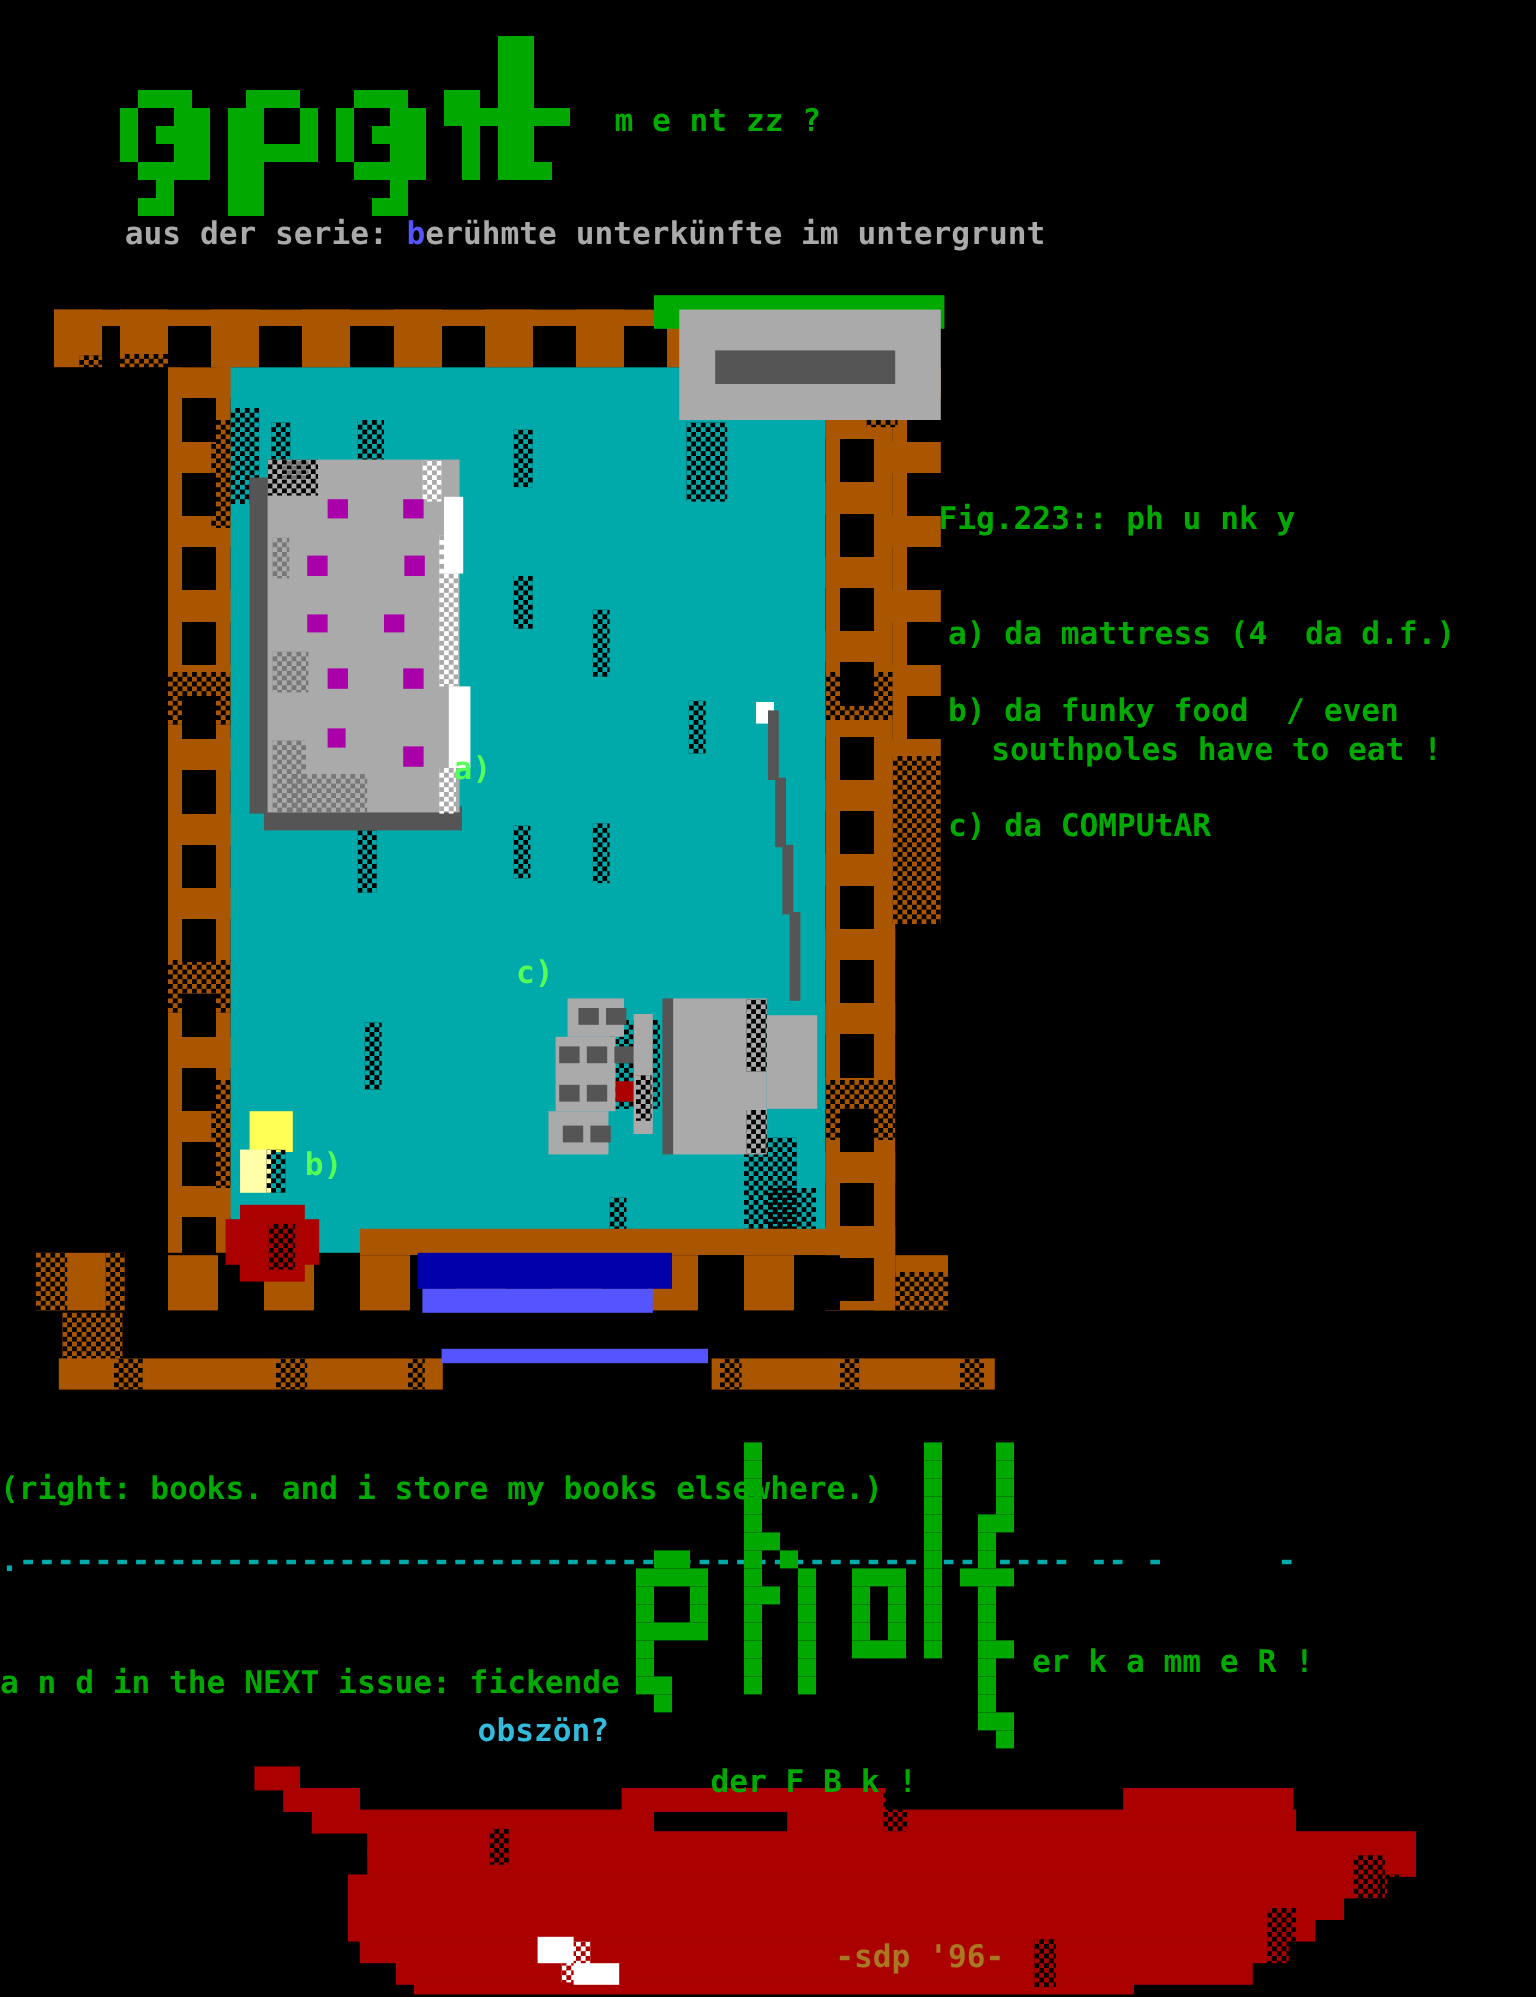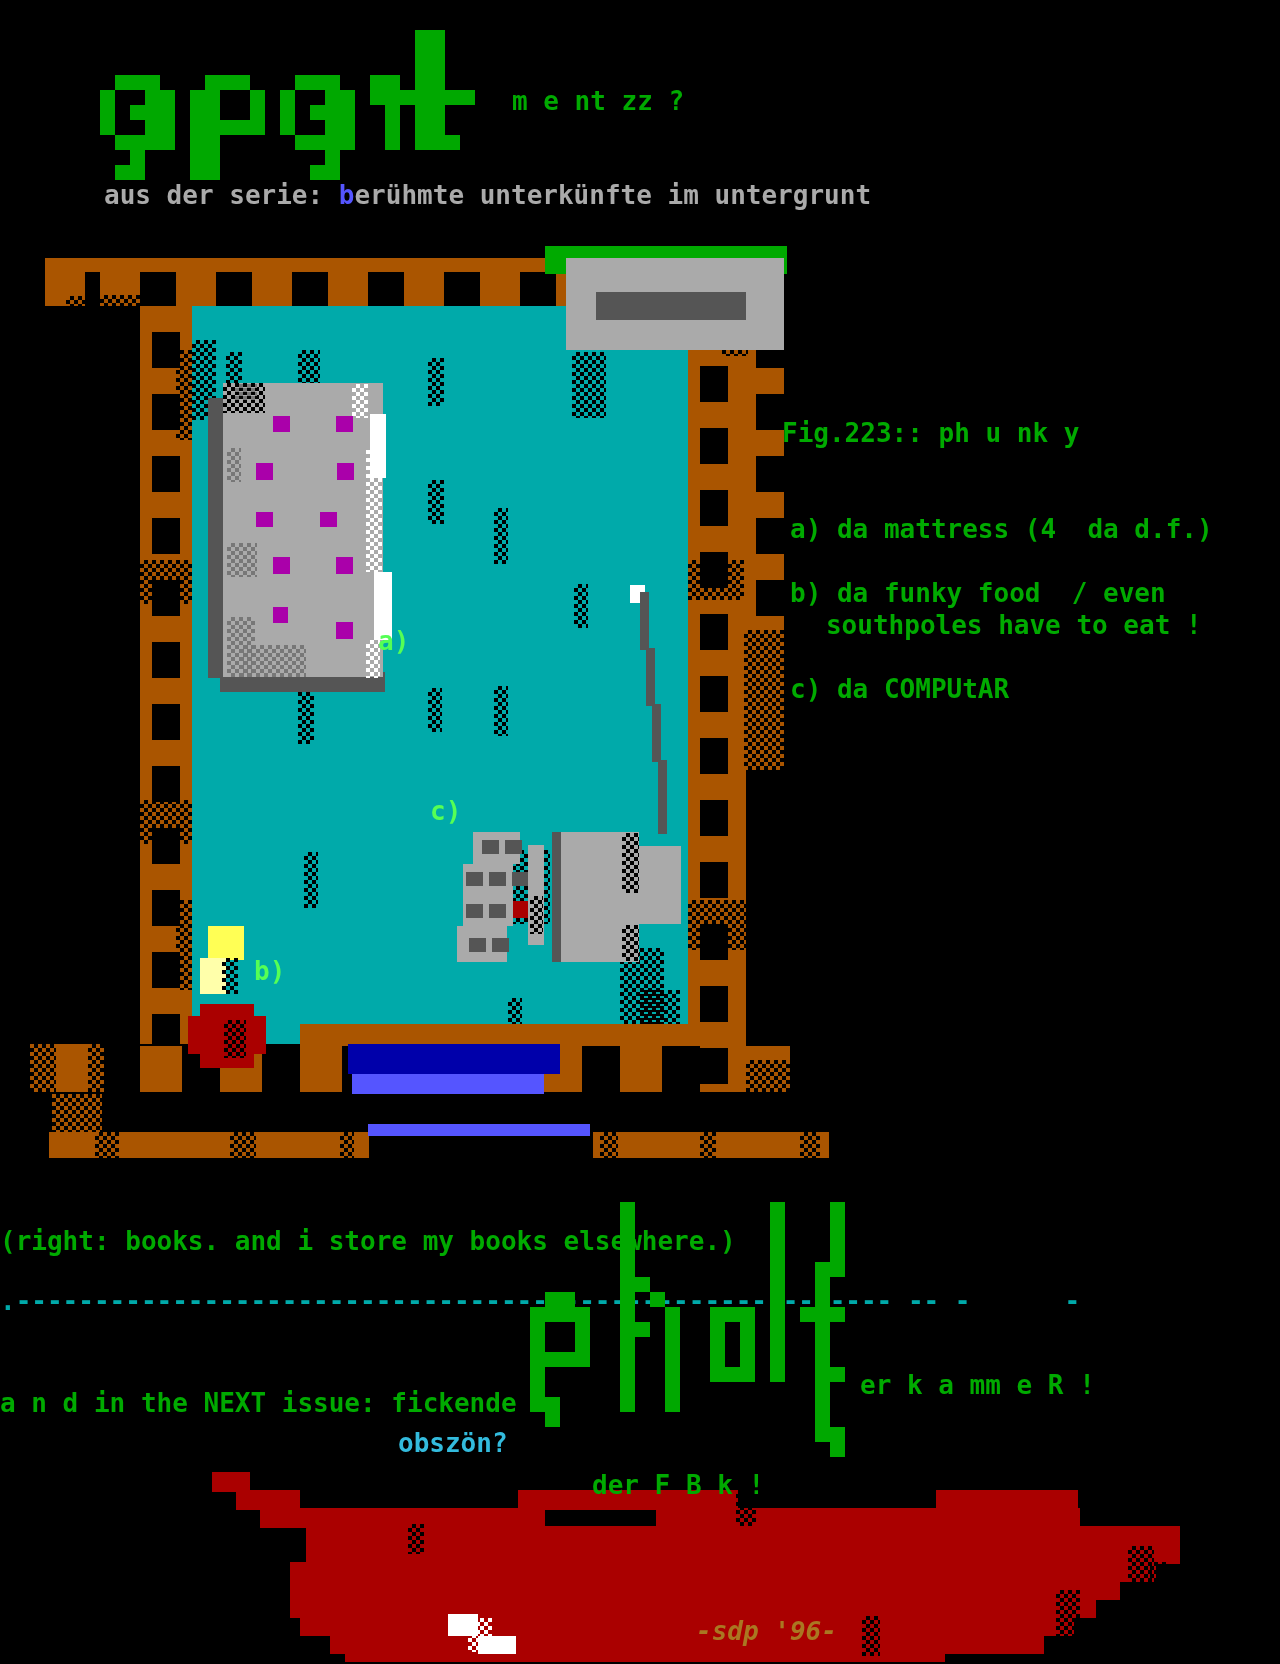--- a/index.html
+++ b/index.html
@@ -6,21 +6,21 @@
   .canvas{position:relative;width:1280px;height:1664px;background:#000;overflow:hidden;
           font-family:"DejaVu Sans Mono",monospace;font-weight:bold;}
   .px{position:absolute;}
   .txt{position:absolute;white-space:pre;font-size:26px;line-height:30px;letter-spacing:0;}
   .c-green{color:#00aa00;}
   .c-bgreen{color:#55ff55;}
   .c-gray{color:#aaaaaa;}
   .c-blue{color:#5555ff;}
   .c-cyan{color:#00aaaa;}
   .c-lcyan{color:#33bbdd;}
-  .c-gold{color:#aa7722;font-style:italic;}
+  .c-gold{color:#aa7722;}
   .dots{background-image:conic-gradient(#000 25%,transparent 0 50%,#000 0 75%,transparent 0);background-size:8px 8px;}
   .wdots{background-image:conic-gradient(#fff 25%,transparent 0 50%,#fff 0 75%,transparent 0);background-size:8px 8px;}
   .gdots{background-image:conic-gradient(#777 25%,transparent 0 50%,#777 0 75%,transparent 0);background-size:8px 8px;}
   .lh{background-image:linear-gradient(#aa5500 0 14px,transparent 14px),
       repeating-linear-gradient(90deg,#aa5500 0 40px,#000 40px 76px);}
   .lv{background-image:linear-gradient(90deg,#aa5500 0 12px,transparent 12px 40px,#aa5500 40px),
       repeating-linear-gradient(#aa5500 0 26px,#000 26px 62px);}
   .rungs{background-image:repeating-linear-gradient(90deg,#aa5500 0 42px,#000 42px 80px);}
   .logo{position:absolute;}
 </style>

